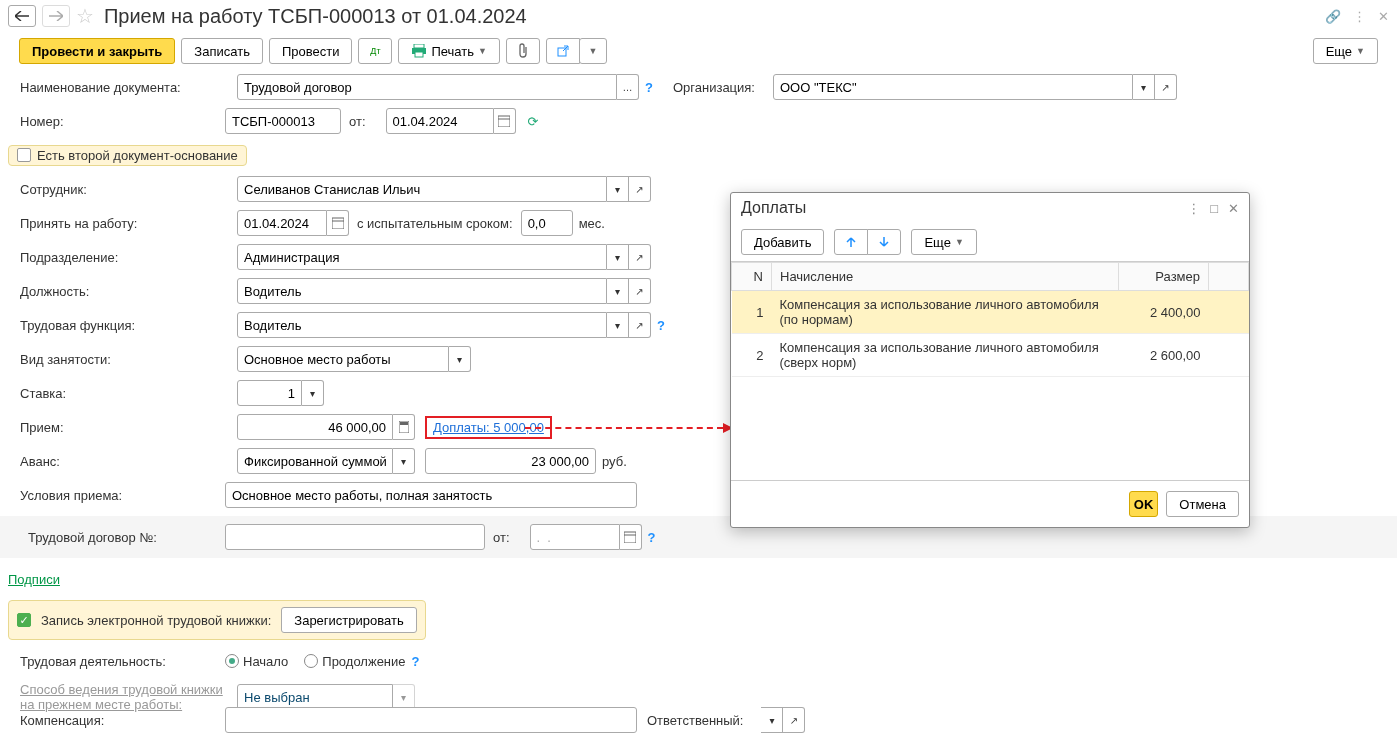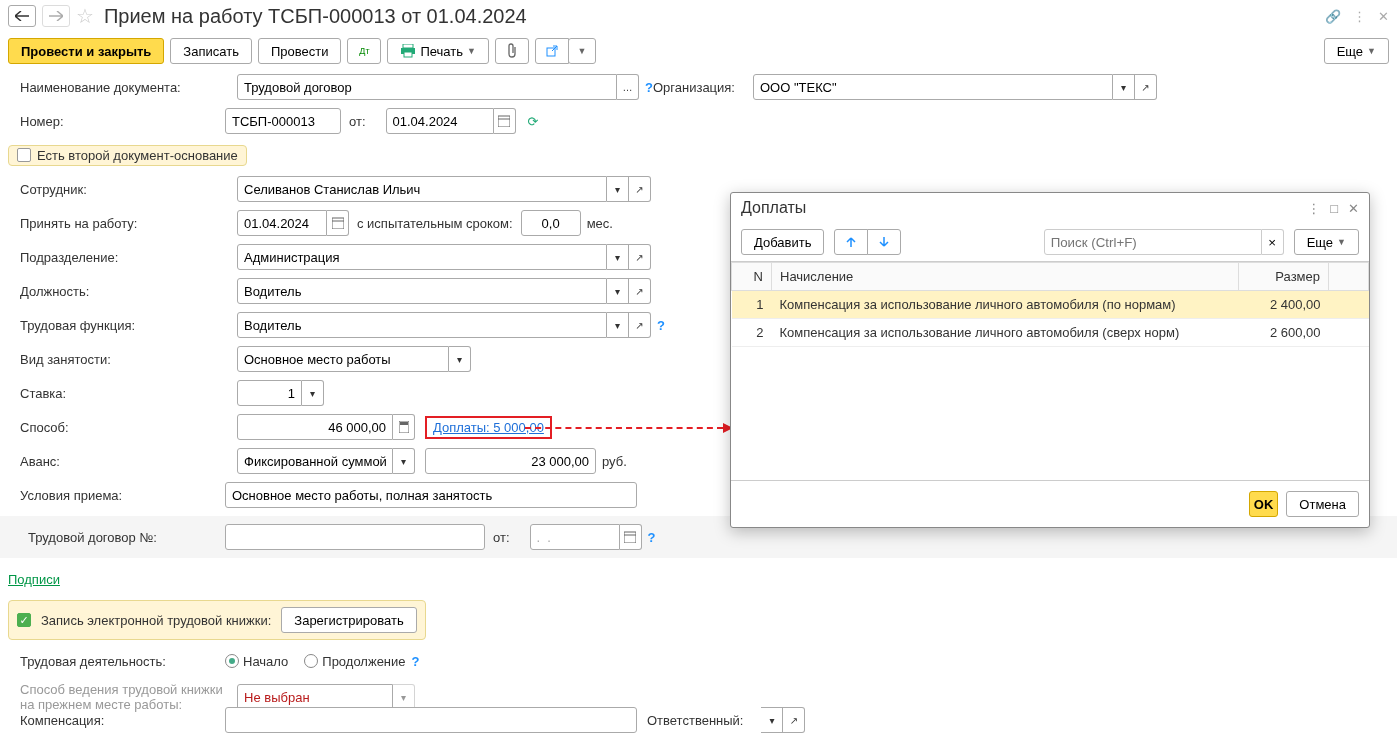--- a/index.html
+++ b/index.html
@@ -2,32 +2,32 @@
 <html><head>
 <meta charset="utf-8">
 <style>
 * { box-sizing: border-box; margin: 0; padding: 0; }
 body { font-family: Arial, sans-serif; font-size: 13px; background: #fff; color: #333; position: relative; width: 1397px; height: 737px; overflow: hidden; }
 .header-row { display: flex; align-items: center; padding: 4px 8px; gap: 6px; }
 .nav-btn { width: 28px; height: 22px; border: 1px solid #aaa; background: #fff; border-radius: 3px; display: flex; align-items: center; justify-content: center; cursor: pointer; }
 .star-icon { color: #ccc; font-size: 20px; }
 .page-title { font-size: 20px; font-weight: normal; margin-left: 4px; }
 .header-actions { margin-left: auto; display: flex; gap: 12px; align-items: center; color: #aaa; }
-.toolbar { display: flex; align-items: center; padding: 6px 8px; gap: 6px; }
+.toolbar { display: flex; align-items: center; padding: 6px 19px; gap: 6px; }
 .btn { border: 1px solid #aaa; background: #fff; border-radius: 3px; padding: 4px 12px; height: 26px; font-size: 13px; cursor: pointer; display: flex; align-items: center; gap: 4px; }
 .btn-yellow { background: #ffdb4d; border-color: #d4a700; font-weight: bold; }
 .btn-icon { width: 34px; padding: 0; justify-content: center; }
 .btn-dropdown { width: 28px; padding: 0; justify-content: center; border-left: 1px solid #aaa; margin-left: -1px; }
 .btn-group { display: flex; }
 .dropdown-arrow { font-size: 9px; color: #666; }
 .toolbar-right { margin-left: auto; }
 .form-area { padding: 4px 8px; }
 .form-row { display: flex; align-items: center; margin-bottom: 8px; min-height: 26px; }
 .form-label { width: 205px; color: #333; margin-left: 12px; }
-.form-label-grey { color: #999; }
+.form-label-grey { color: #999; text-decoration: underline; }
 .input { border: 1px solid #aaa; border-radius: 3px; padding: 2px 6px; height: 26px; font-size: 13px; background: #fff; }
 .input-group { display: flex; padding-left: 12px; }
 .input-group .input { border-radius: 3px 0 0 3px; }
 .input-btn { border: 1px solid #aaa; border-left: none; width: 22px; height: 26px; background: #fff; display: flex; align-items: center; justify-content: center; font-size: 10px; cursor: pointer; }
 .input-btn:last-child { border-radius: 0 3px 3px 0; }
 .checkbox-row { display: flex; align-items: center; gap: 6px; background: #fff5d6; border: 1px solid #e8d88f; border-radius: 4px; padding: 2px 8px; width: fit-content; }
 .checkbox { width: 14px; height: 14px; border: 1px solid #999; border-radius: 2px; background: #fff; display: flex; align-items: center; justify-content: center; }
 .checkbox.checked { background: #4caf50; border-color: #4caf50; color: #fff; font-size: 11px; }
 .help-icon { color: #1e90ff; font-weight: bold; cursor: pointer; margin-left: 6px; }
 .link { color: #009646; text-decoration: underline; cursor: pointer; }
@@ -124,21 +124,21 @@
 
 <div class="form-area">
 
   <div class="form-row">
     <span class="form-label">Наименование документа:</span>
     <div class="input-group">
       <input class="input" style="width: 380px;" value="Трудовой договор">
       <div class="input-btn">…</div>
     </div>
     <span class="help-icon">?</span>
-    <span style="">Организация:</span>
+    <span style="margin-left:20px">Организация:</span>
     <div class="input-group" style="margin-left:6px">
       <input class="input" style="width: 360px;" value="ООО &quot;ТЕКС&quot;">
       <div class="input-btn">▾</div>
       <div class="input-btn">↗</div>
     </div>
   </div>
 
   <div class="form-row">
     <span class="form-label">Номер:</span>
     <input class="input" style="width: 116px;" value="ТСБП-000013">
@@ -176,21 +176,21 @@
     <div class="input-group">
       <input class="input" style="width: 90px;" value="01.04.2024">
       <div class="input-btn">
         <svg width="12" height="12" viewBox="0 0 12 12">
             <rect x="0" y="1" width="12" height="11" fill="none" stroke="#666"></rect>
             <line x1="0" y1="4" x2="12" y2="4" stroke="#666"></line>
           </svg>
       </div>
     </div>
     <span style="margin:0 8px">с испытательным сроком:</span>
-    <input class="input" style="width: 60px; text-align: center;" value="0,0">
+    <input class="input" style="width: 52px; text-align: left;" value="0,0">
     <span style="margin-left:6px">мес.</span>
   </div>
 
   <div class="form-row">
     <span class="form-label">Подразделение:</span>
     <div class="input-group">
       <input class="input" style="width: 370px;" value="Администрация">
       <div class="input-btn">▾</div>
       <div class="input-btn">↗</div>
     </div>
@@ -225,21 +225,21 @@
 
   <div class="form-row">
     <span class="form-label">Ставка:</span>
     <div class="input-group">
       <input class="input" style="width: 65px; text-align: right;" value="1">
       <div class="input-btn">▾</div>
     </div>
   </div>
 
   <div class="form-row">
-    <span class="form-label">Способ:</span>
+    <span class="form-label">Прием:</span>
     <div class="input-group">
       <input class="input" style="width: 156px; text-align: right;" value="46 000,00">
       <div class="input-btn">
         <svg width="10" height="12" viewBox="0 0 10 12">
             <rect x="0" y="0" width="10" height="12" fill="none" stroke="#666"></rect>
             <rect x="1" y="1" width="8" height="3" fill="#666"></rect>
           </svg>
       </div>
     </div>
     <span style="margin-left:10px" class="red-box">
@@ -299,40 +299,40 @@
     <label style="display:flex;align-items:center;cursor:pointer">
       <span class="radio"></span>
       <span>Продолжение</span>
     </label>
     <span class="help-icon">?</span>
   </div>
 
   <div class="form-row">
     <span class="form-label form-label-grey" style="width:205px">Способ ведения трудовой книжки на прежнем месте работы:</span>
     <div class="input-group">
-      <input class="input" style="width: 156px; color: #b91c1c;" disabled="" value="Не выбран">
+      <input class="input" style="width: 156px; color: #0c4a6e;" disabled="" value="Не выбран">
       <div class="input-btn" style="opacity:.5">▾</div>
     </div>
   </div>
 
 </div>
 
 <div class="footer-row">
   <span class="form-label">Компенсация:</span>
   <input class="input" style="width: 412px;">
   <span style="margin-left:10px">Ответственный:</span>
   <div class="input-group" style="margin-left:6px">
     <div class="input-btn">▾</div>
     <div class="input-btn">↗</div>
   </div>
 </div>
 
 <div class="red-arrow" style="top:427px;left:525px;width:198px"></div>
 
-<div class="popup" style="top:192px;left:730px;width:640px">
+<div class="popup" style="top:192px;left:730px;width:520px">
   <div class="popup-header">
     <span class="popup-title">Доплаты</span>
     <div class="popup-header-actions">
       <span style="cursor:pointer">⋮</span>
       <span style="cursor:pointer">□</span>
       <span style="cursor:pointer">✕</span>
     </div>
   </div>
   <div class="popup-toolbar">
     <button class="btn">Добавить</button>
@@ -340,24 +340,20 @@
       <button class="btn btn-icon" style="border-radius:3px 0 0 3px">
         <svg width="12" height="12" viewBox="0 0 12 12">
             <path d="M6 2 L2 6 M6 2 L10 6 M6 2 V11" stroke="#1e90ff" stroke-width="1.5" fill="none"></path>
           </svg>
       </button>
       <button class="btn btn-icon" style="border-radius:0 3px 3px 0;margin-left:-1px">
         <svg width="12" height="12" viewBox="0 0 12 12">
             <path d="M6 10 L2 6 M6 10 L10 6 M6 10 V1" stroke="#1e90ff" stroke-width="1.5" fill="none"></path>
           </svg>
       </button>
-    </div>
-    <div class="popup-search">
-      <input placeholder="Поиск (Ctrl+F)" style="">
-      <button class="clear-btn">×</button>
     </div>
     <button class="btn">
       <span>Еще</span>
       <span class="dropdown-arrow">▼</span>
     </button>
   </div>
   <div class="popup-table-wrap">
     <table class="table">
       <thead>
         <tr>

